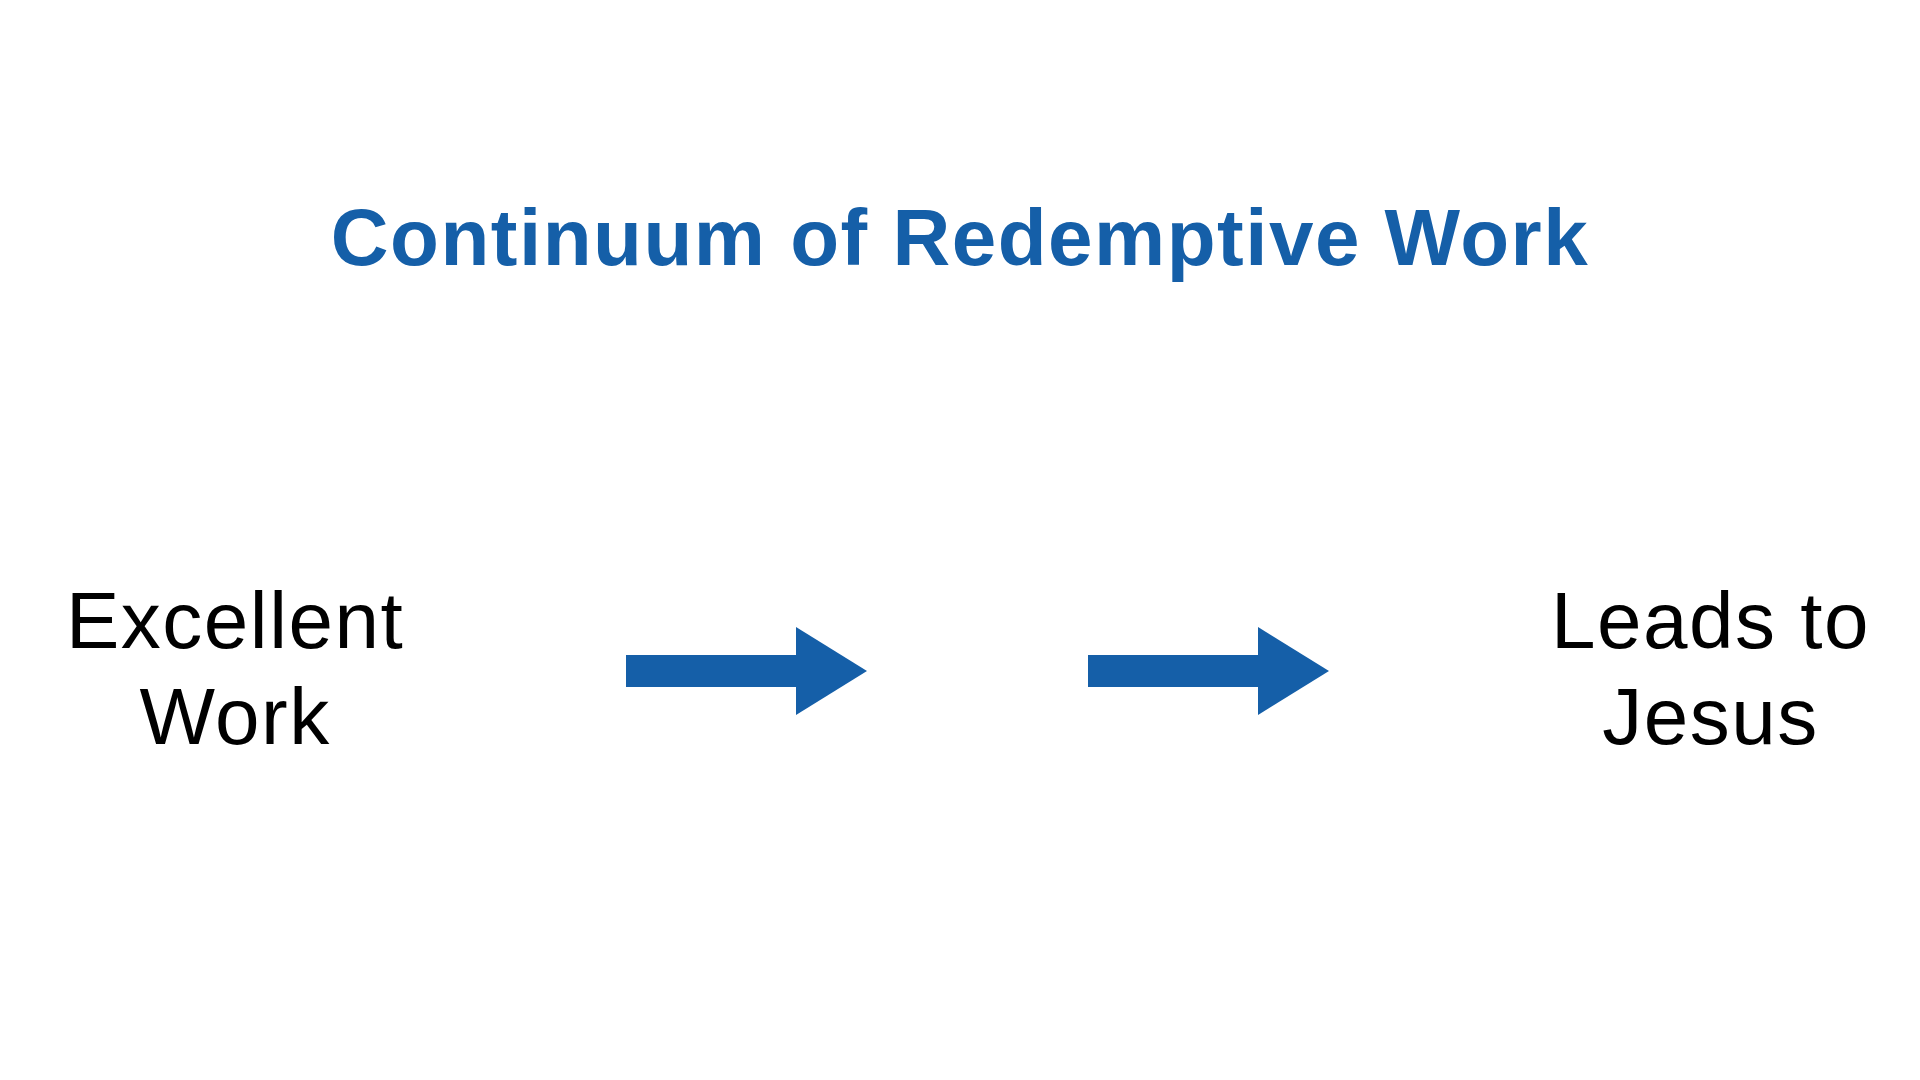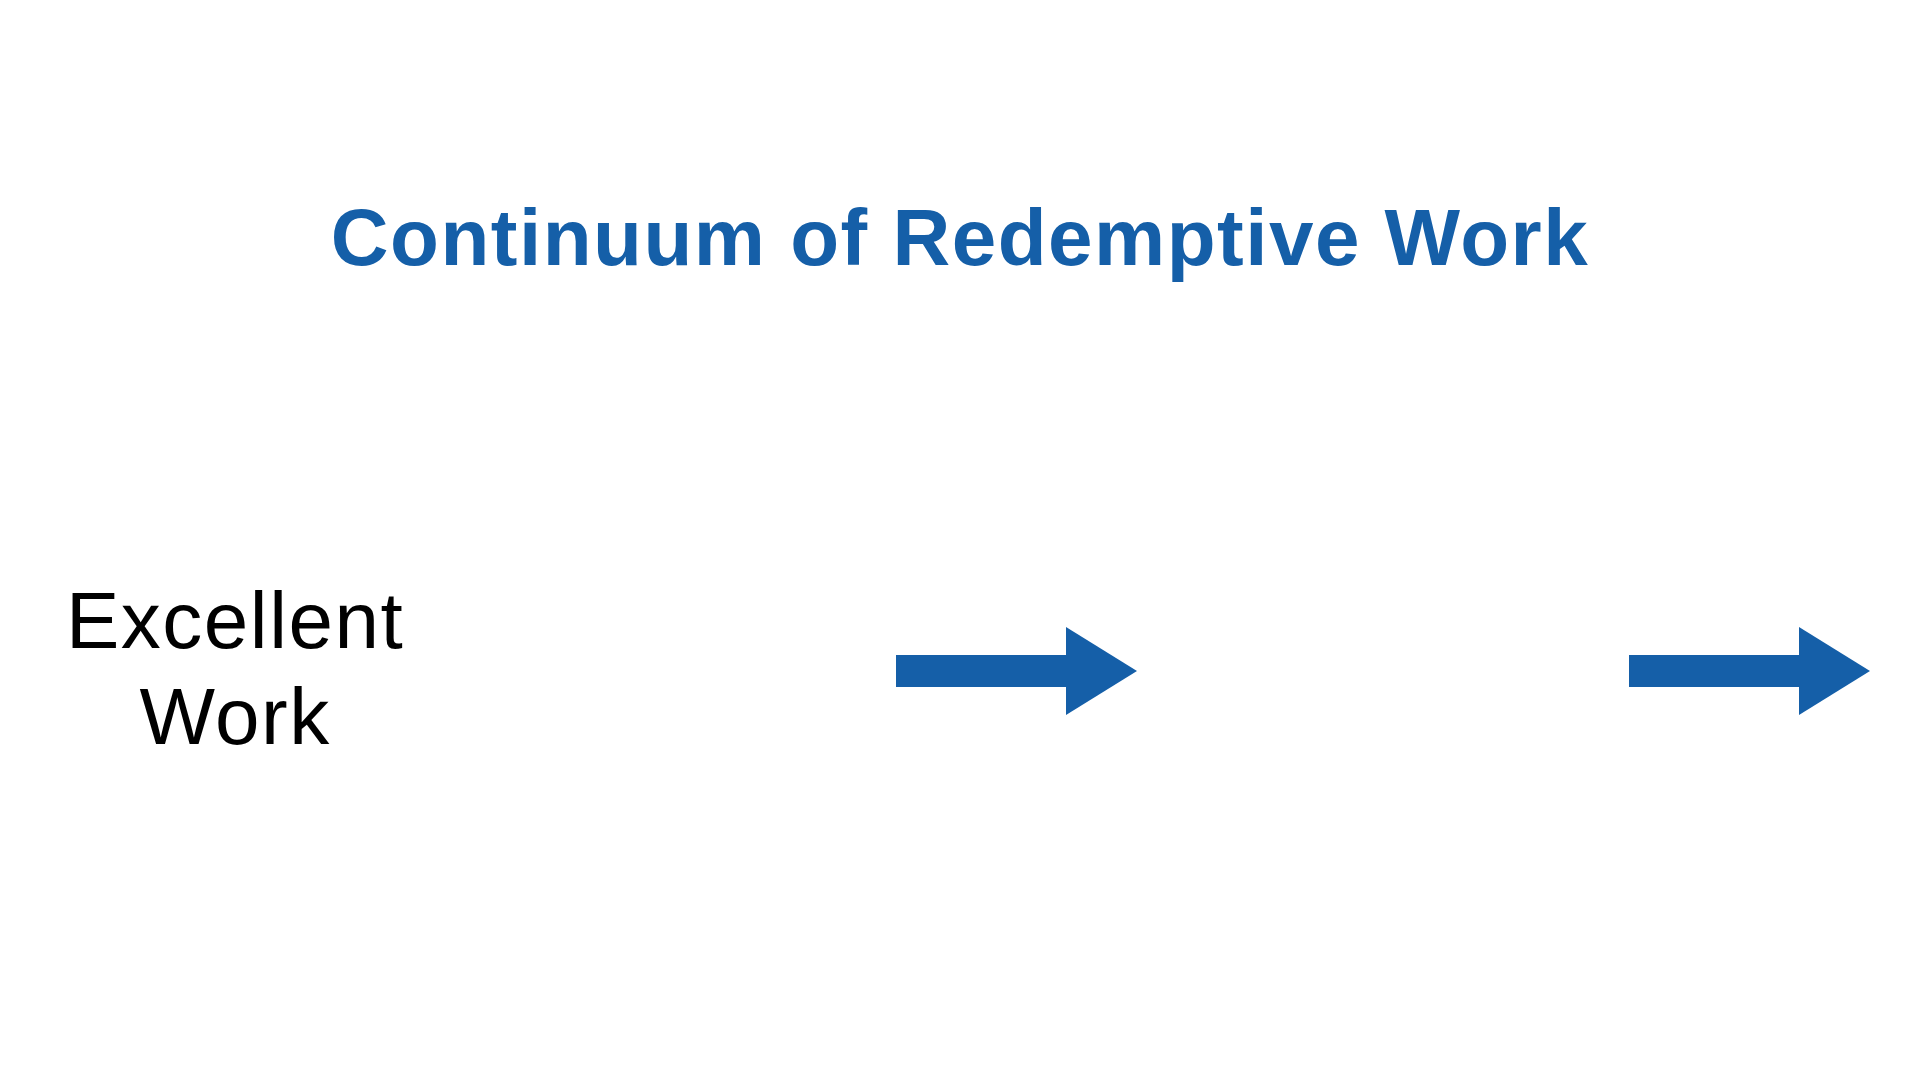--- a/index.html
+++ b/index.html
@@ -84,15 +84,17 @@
     </div>
 
 
     <div class="flow-arrow">
       <svg viewBox="0 0 241 88" aria-hidden="true">
         <rect x="0" y="28" width="171" height="32"></rect>
         <polygon points="170,0 241,44 170,88"></polygon>
       </svg>
     </div>
 
+    <div class="flow-step">Leads to
+Jesus</div>
 
   </div>
 </div>
 
 </body></html>

